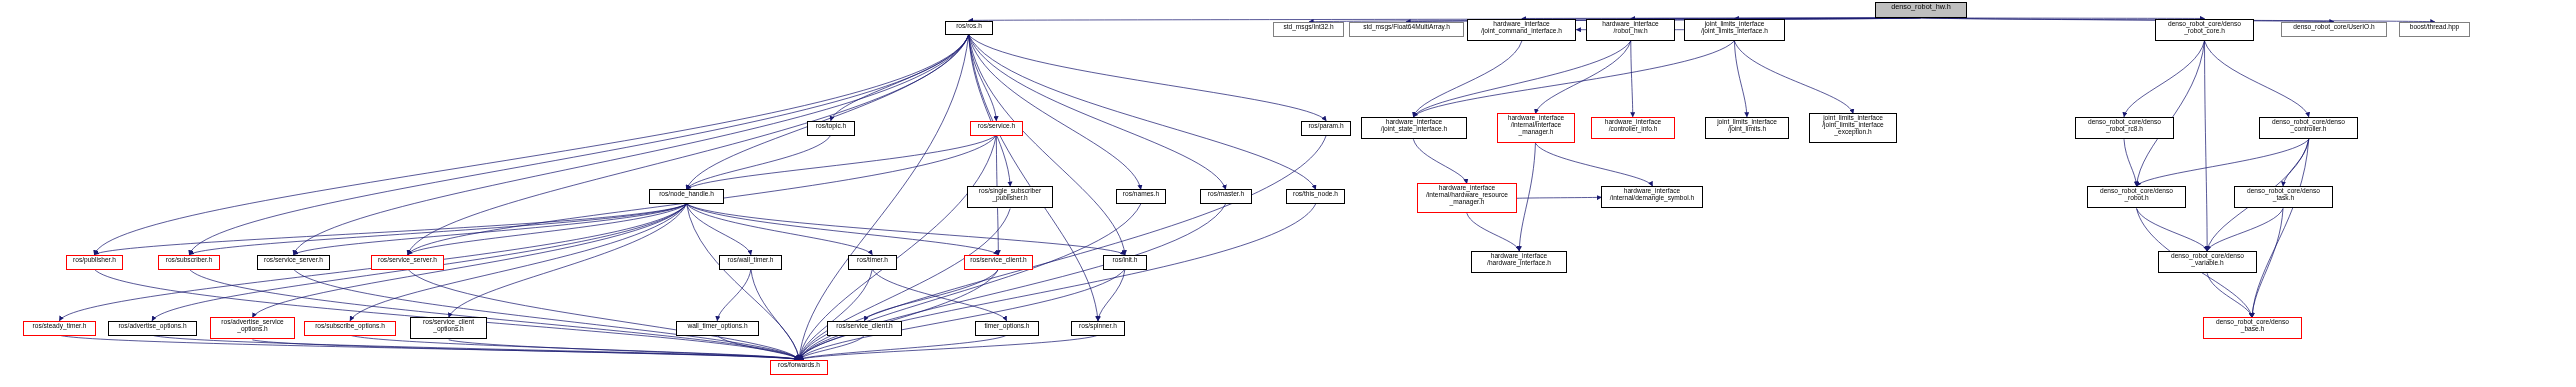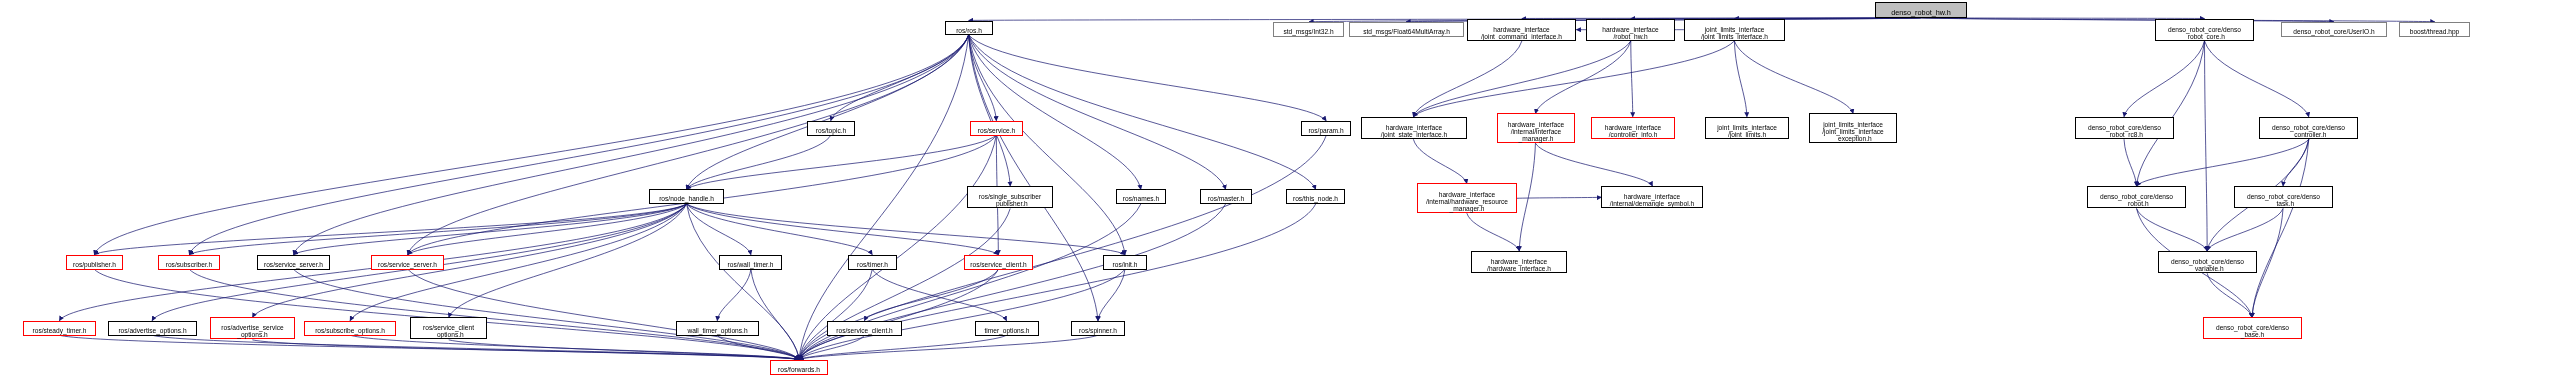--- a/index.html
+++ b/index.html
@@ -1,19 +1,19 @@
 <!DOCTYPE html>
 <html style="font-size:10.6px"><head>
 <meta charset="utf-8">
 <style>
   html,body{margin:0;padding:0;background:#ffffff;}
   body{font-family:"Liberation Sans", sans-serif;}
   #graph{position:relative;width:2576px;height:388px;background:#ffffff;overflow:hidden;}
   #edges{position:absolute;left:0;top:0;width:2576px;height:388px;pointer-events:none;}
-  .node{position:absolute;box-sizing:border-box;display:flex;align-items:flex-end;justify-content:center;
+  .node{position:absolute;box-sizing:border-box;display:flex;align-items:flex-start;justify-content:center;
         text-align:center;line-height:1.08;white-space:pre-line;background:#ffffff;color:#000000;}
   .node span{display:block;width:100%;}
   
   .n-grey{border:0.7px solid #808080;}
   
   .n-black{border:0.7px solid #000000;}
   
   .n-red{border:0.7px solid #ff0000;}
   
   .n-root{border:0.7px solid #000000;background:#bfbfbf;}

